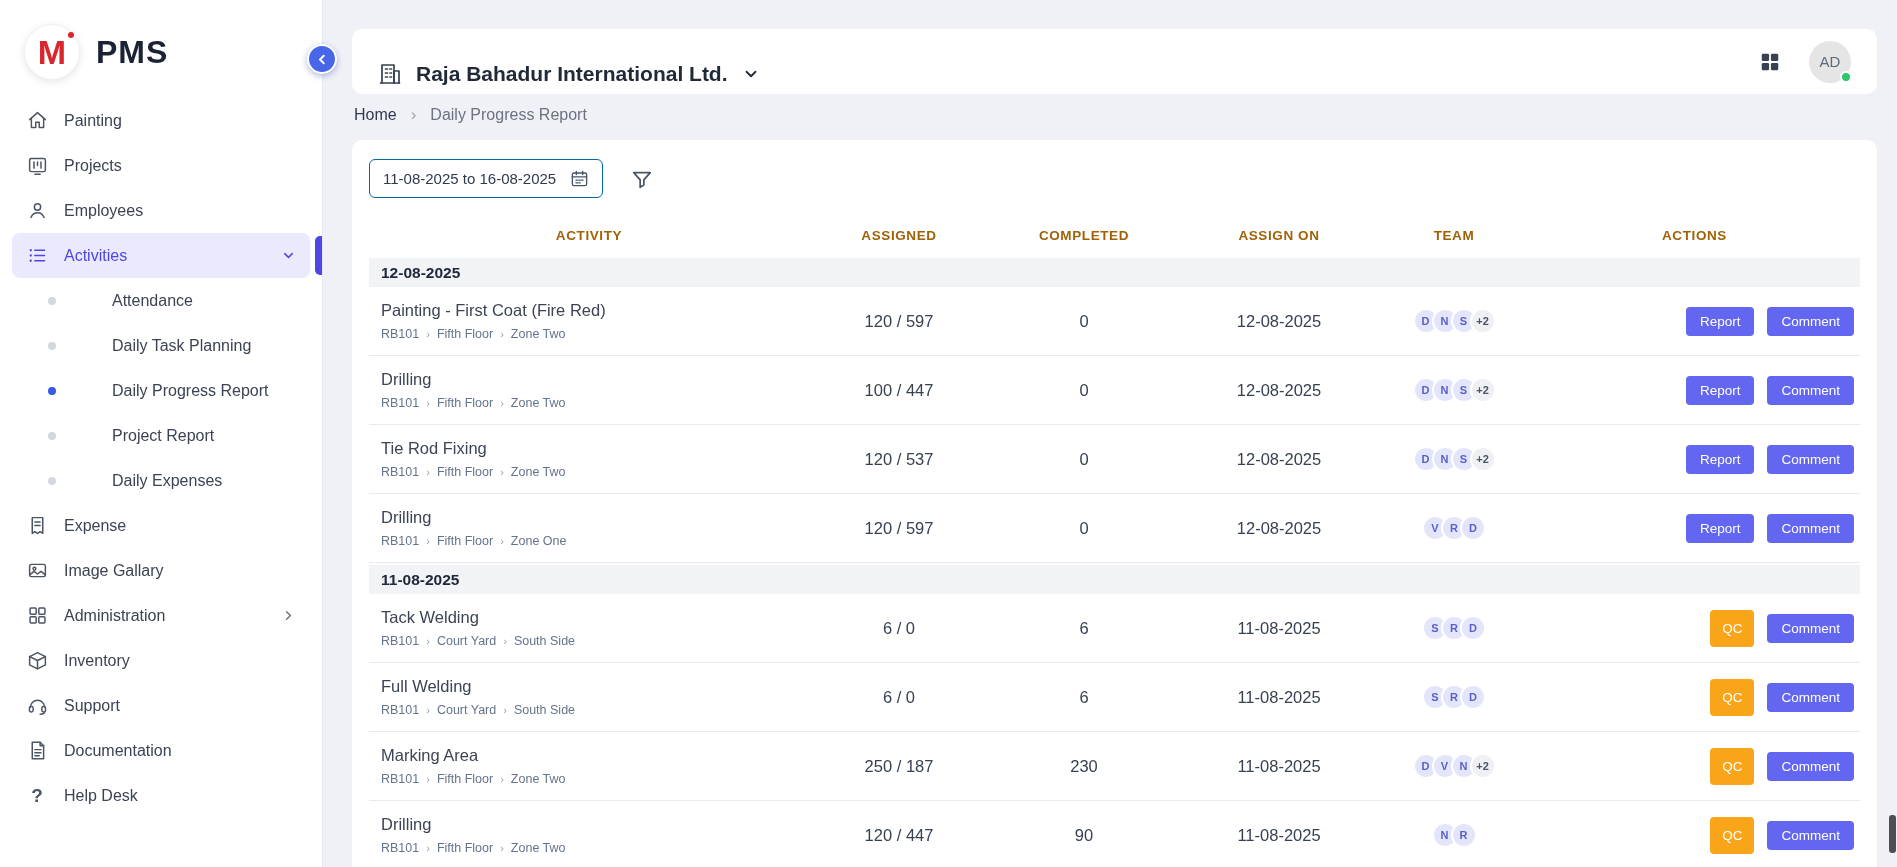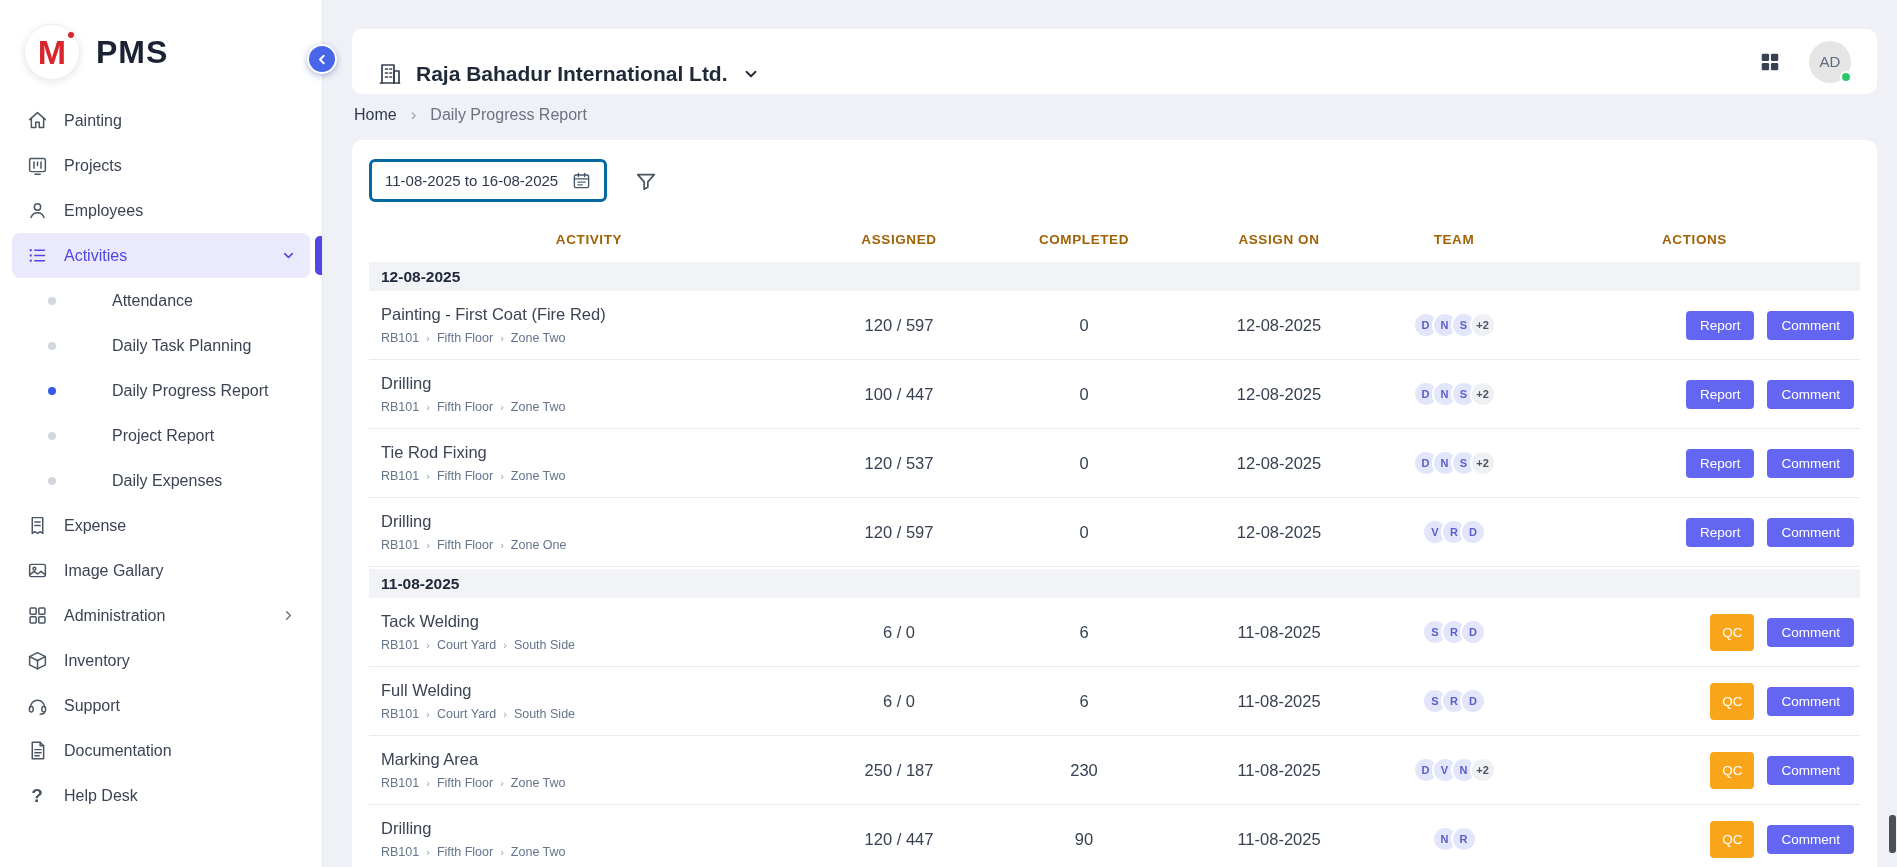--- a/index.html
+++ b/index.html
@@ -45,21 +45,21 @@
     display:flex; align-items:center; justify-content:center; }
   .status-dot { position:absolute; right:-1px; bottom:0; width:12px; height:12px; background:#2fc56d; border:2px solid #fff; border-radius:50%; }
 
   .breadcrumb { display:flex; align-items:center; gap:14px; padding:11px 2px 15px; font-size:16px; }
   .bc-home { color:#2f3a4d; cursor:pointer; }
   .bc-sep { color:#9aa2af; font-size:17px; }
   .bc-current { color:#6b7280; }
 
   .content-card { background:#fff; border-radius:10px 10px 0 0; padding:17px 17px 0; flex:1; overflow:hidden; }
   .filter-row { display:flex; align-items:center; gap:28px; padding:2px 0 16px; }
-  .date-input { display:flex; align-items:center; gap:14px; border:3px solid #0369a1; border-radius:6px;
+  .date-input { display:flex; align-items:center; gap:14px; border:1px solid #0369a1; border-radius:6px;
     padding:9px 13px; font-size:15px; color:#2f3a4d; background:#fff; cursor:pointer; }
   .filter-funnel { display:flex; cursor:pointer; }
 
   .thead { display:grid; grid-template-columns:440px 180px 190px 200px 150px 1fr; height:42px; align-items:center;
     font-size:13.5px; font-weight:bold; color:#a16207; letter-spacing:.6px; }
   .th { text-align:center; }
   .group-row { background:#f2f3f6; height:29px; display:flex; align-items:center; padding:0 12px;
     font-weight:bold; font-size:15.5px; color:#20293a; margin-top:2px; }
   .data-row { display:grid; grid-template-columns:440px 180px 190px 200px 150px 1fr; height:69px; align-items:center;
     border-bottom:1px solid #e9eaee; }

